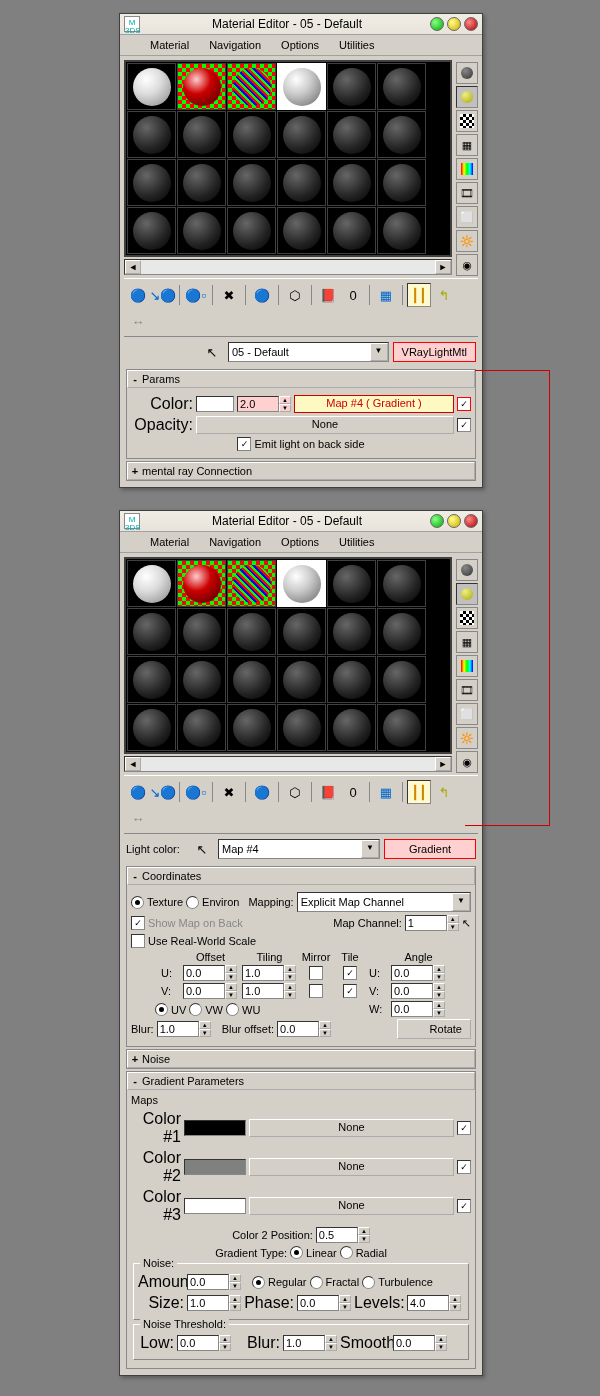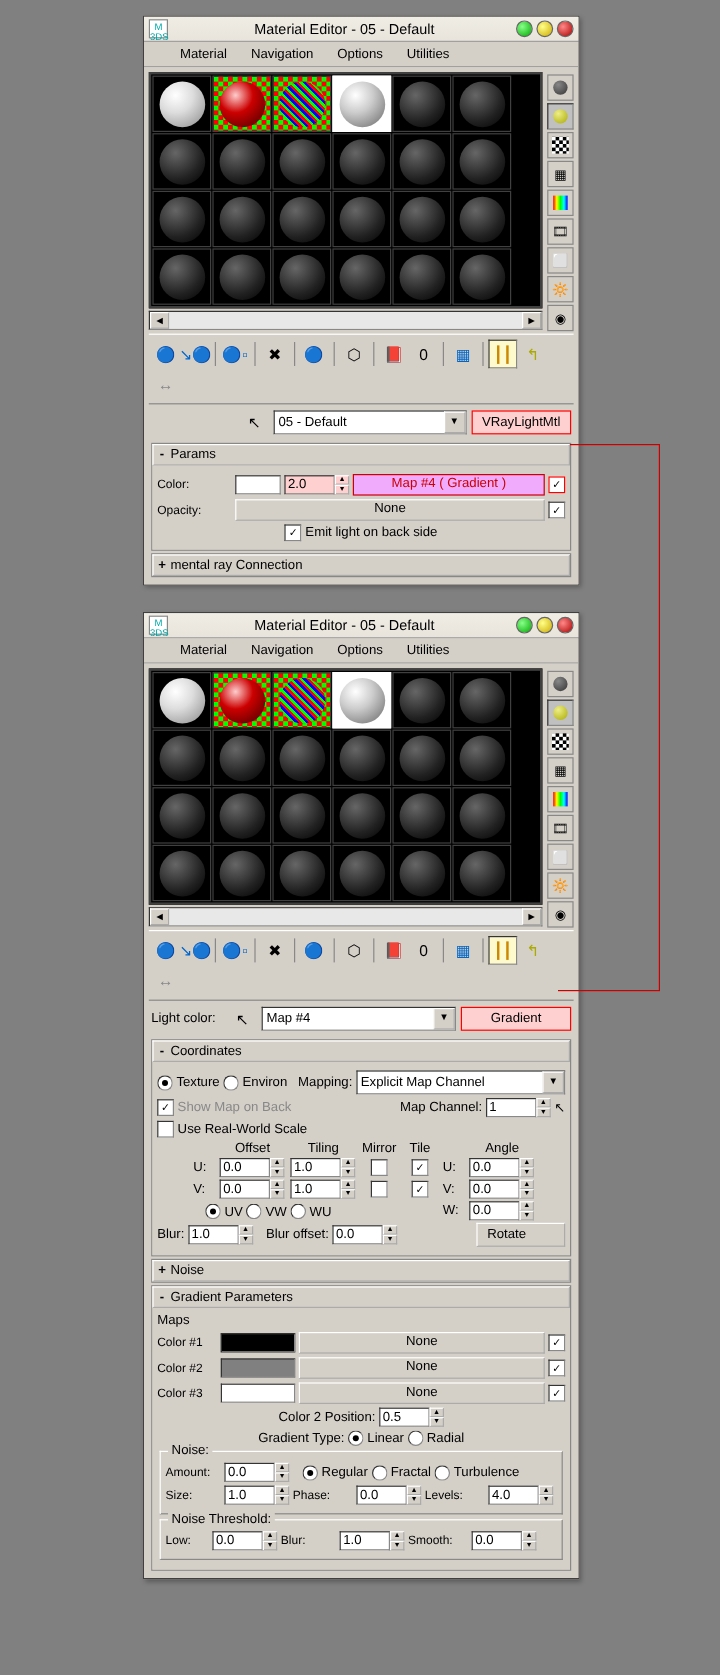--- a/index.html
+++ b/index.html
@@ -41,30 +41,30 @@
 .dropdown{flex:1;height:18px;border:1px inset #888;background:#fff;display:flex;align-items:center;padding:0 3px;font-size:11px;position:relative}
 .dropdown .dd-arr{position:absolute;right:0;width:16px;height:16px;background:#d4d0c8;border:1px outset #fff;text-align:center;font-size:8px;line-height:14px}
 .type-btn{height:18px;padding:0 8px;border:1px outset #fff;background:#d4d0c8;font-size:11px;display:flex;align-items:center}
 .type-btn.hl{background:#ffd0d0;border:1px solid #f00}
 .rollout{margin:2px;border:1px solid #888}
 .roll-hdr{height:16px;background:#d4d0c8;border:1px outset #fff;display:flex;align-items:center;font-size:11px;cursor:pointer}
 .roll-hdr .pm{width:14px;text-align:center;font-weight:bold}
 .roll-hdr .rt{flex:1;text-align:left}
 .roll-body{padding:4px;background:#d4d0c8}
 .row{display:flex;align-items:center;gap:3px;margin:3px 0}
-.lbl{text-align:left;font-size:10px}
+.lbl{text-align:right;font-size:16px}
 .swatch{width:36px;height:14px;border:1px inset #888}
 .spinner{display:flex;height:16px}
 .spinner input{width:36px;border:1px inset #888;font-size:11px;padding:0 2px;background:#fff}
 .spinner.hl input{background:#ffd0d0}
 .spin-btns{display:flex;flex-direction:column;width:12px}
 .spin-btns div{height:8px;border:1px outset #fff;background:#d4d0c8;font-size:6px;text-align:center;line-height:6px}
 .spinner.hl .spin-btns div{background:#ffd0d0}
 .map-btn{flex:1;height:16px;border:1px outset #fff;background:#d4d0c8;text-align:center;font-size:11px;line-height:14px}
-.map-btn.hl{background:#f0abfc;color:#c00;border:1px solid #c00}
+.map-btn.hl{background:#fef9c3;color:#c00;border:1px solid #c00}
 .cb{width:12px;height:12px;border:1px inset #888;background:#fff;display:flex;align-items:center;justify-content:center;font-size:9px}
 .cb.checked::after{content:"✓";color:#000}
 .cb.hl{border:1px solid #f00}
 .group{border:1px solid #888;border-top:1px solid #fff;border-left:1px solid #fff;padding:6px 4px 4px;margin:4px 2px;position:relative}
 .group::before{content:attr(data-title);position:absolute;top:-7px;left:6px;background:#d4d0c8;padding:0 3px;font-size:11px}
 .radio{width:11px;height:11px;border-radius:50%;border:1px inset #888;background:#fff;display:inline-flex;align-items:center;justify-content:center}
 .radio.on::after{content:"";width:5px;height:5px;border-radius:50%;background:#000}
 .coord-table{display:grid;grid-template-columns:18px 55px 55px 30px 30px 18px 55px;gap:2px 4px;align-items:center;font-size:11px}
 .coord-table .hdr{text-align:center;font-size:11px}
 .disabled{color:#888}
@@ -515,21 +515,21 @@
             <div></div>
           <div>W:</div>
           <div class="spinner">
               <input type="text" value="0.0" style="">
               <div class="spin-btns">
                 <div>▲</div>
                 <div>▼</div>
               </div>
             </div>
         </div>
-        <div class="row" style="margin-left:40px;margin-top:-14px">
+        <div class="row" style="margin-left:24px;margin-top:-14px">
           <div class="radio on"></div>
             <span>UV</span>
           <div class="radio"></div>
             <span>VW</span>
           <div class="radio"></div>
             <span>WU</span>
         </div>
         <div class="row">
           <span>Blur:</span>
           <div class="spinner">
@@ -540,21 +540,21 @@
               </div>
             </div>
           <span style="margin-left:8px">Blur offset:</span>
           <div class="spinner">
               <input type="text" value="0.0" style="">
               <div class="spin-btns">
                 <div>▲</div>
                 <div>▼</div>
               </div>
             </div>
-          <div class="type-btn" style="margin-left:auto;width:56px;justify-content:flex-start">
+          <div class="type-btn" style="margin-left:auto;width:56px;justify-content:flex-end">
               <span>Rotate</span>
             </div>
         </div>
       </div>
     </div>
 
     <div class="rollout">
       <div class="roll-hdr">
           <span class="pm">+</span>
           <span class="rt">Noise</span>

